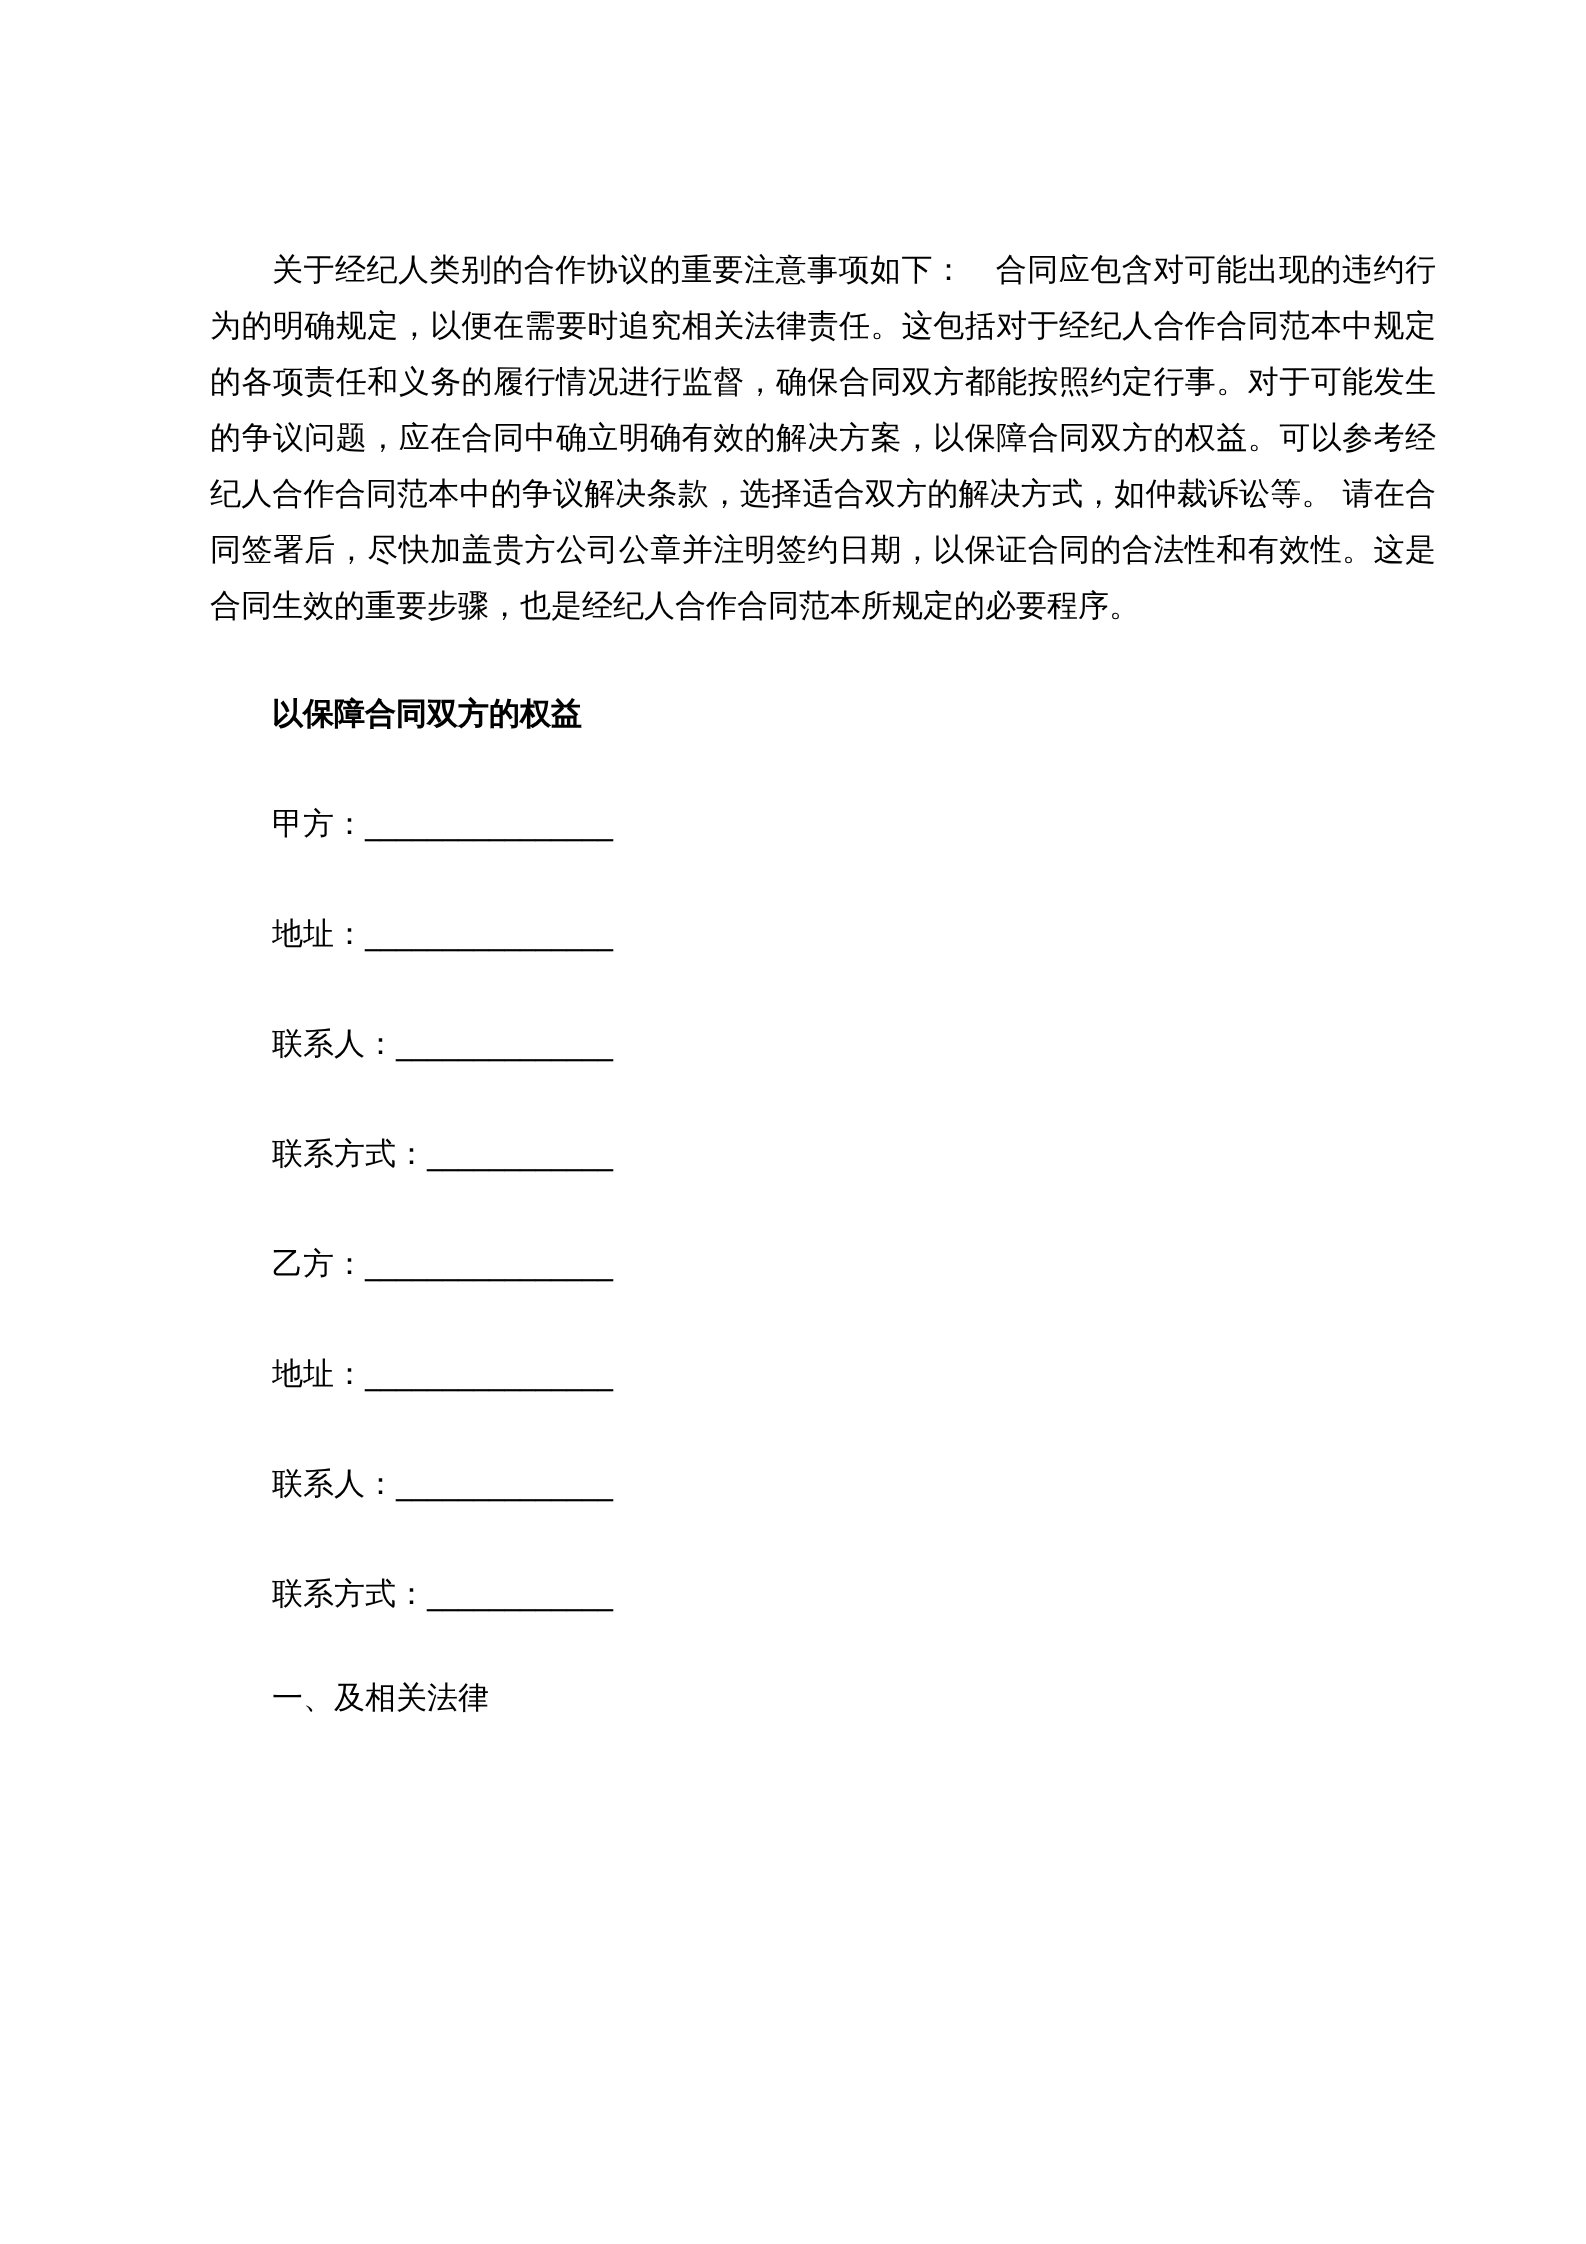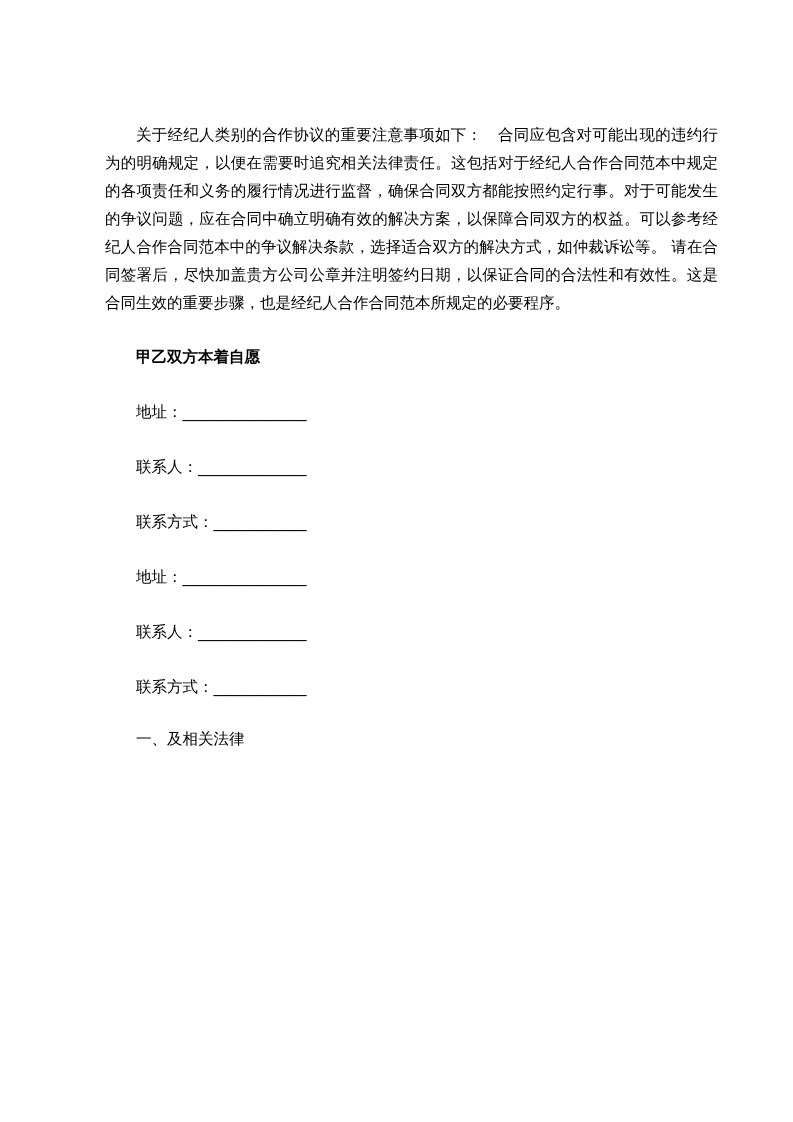--- a/index.html
+++ b/index.html
@@ -54,29 +54,31 @@
     margin-top: 24px;
   }
 </style>
 </head>
 <body>
 
 <div class="page">
 
   <p class="body-text indent">关于经纪人类别的合作协议的重要注意事项如下：　合同应包含对可能出现的违约行为的明确规定，以便在需要时追究相关法律责任。这包括对于经纪人合作合同范本中规定的各项责任和义务的履行情况进行监督，确保合同双方都能按照约定行事。对于可能发生的争议问题，应在合同中确立明确有效的解决方案，以保障合同双方的权益。可以参考经纪人合作合同范本中的争议解决条款，选择适合双方的解决方式，如仲裁诉讼等。 请在合同签署后，尽快加盖贵方公司公章并注明签约日期，以保证合同的合法性和有效性。这是合同生效的重要步骤，也是经纪人合作合同范本所规定的必要程序。</p>
 
-  <p class="doc-title indent">甲乙双方本着自愿</p>
+  <p class="doc-title indent">以保障合同双方的权益</p>
 
+  <p class="form-row indent"><span>甲方：</span><span class="blank">________________</span></p>
 
   <p class="form-row indent"><span>地址：</span><span class="blank">________________</span></p>
 
   <p class="form-row indent"><span>联系人：</span><span class="blank">______________</span></p>
 
   <p class="form-row indent"><span>联系方式：</span><span class="blank">____________</span></p>
 
+  <p class="form-row indent"><span>乙方：</span><span class="blank">________________</span></p>
 
   <p class="form-row indent"><span>地址：</span><span class="blank">________________</span></p>
 
   <p class="form-row indent"><span>联系人：</span><span class="blank">______________</span></p>
 
   <p class="form-row indent"><span>联系方式：</span><span class="blank">____________</span></p>
 
 
   <p class="section-heading indent">一、及相关法律</p>
 

